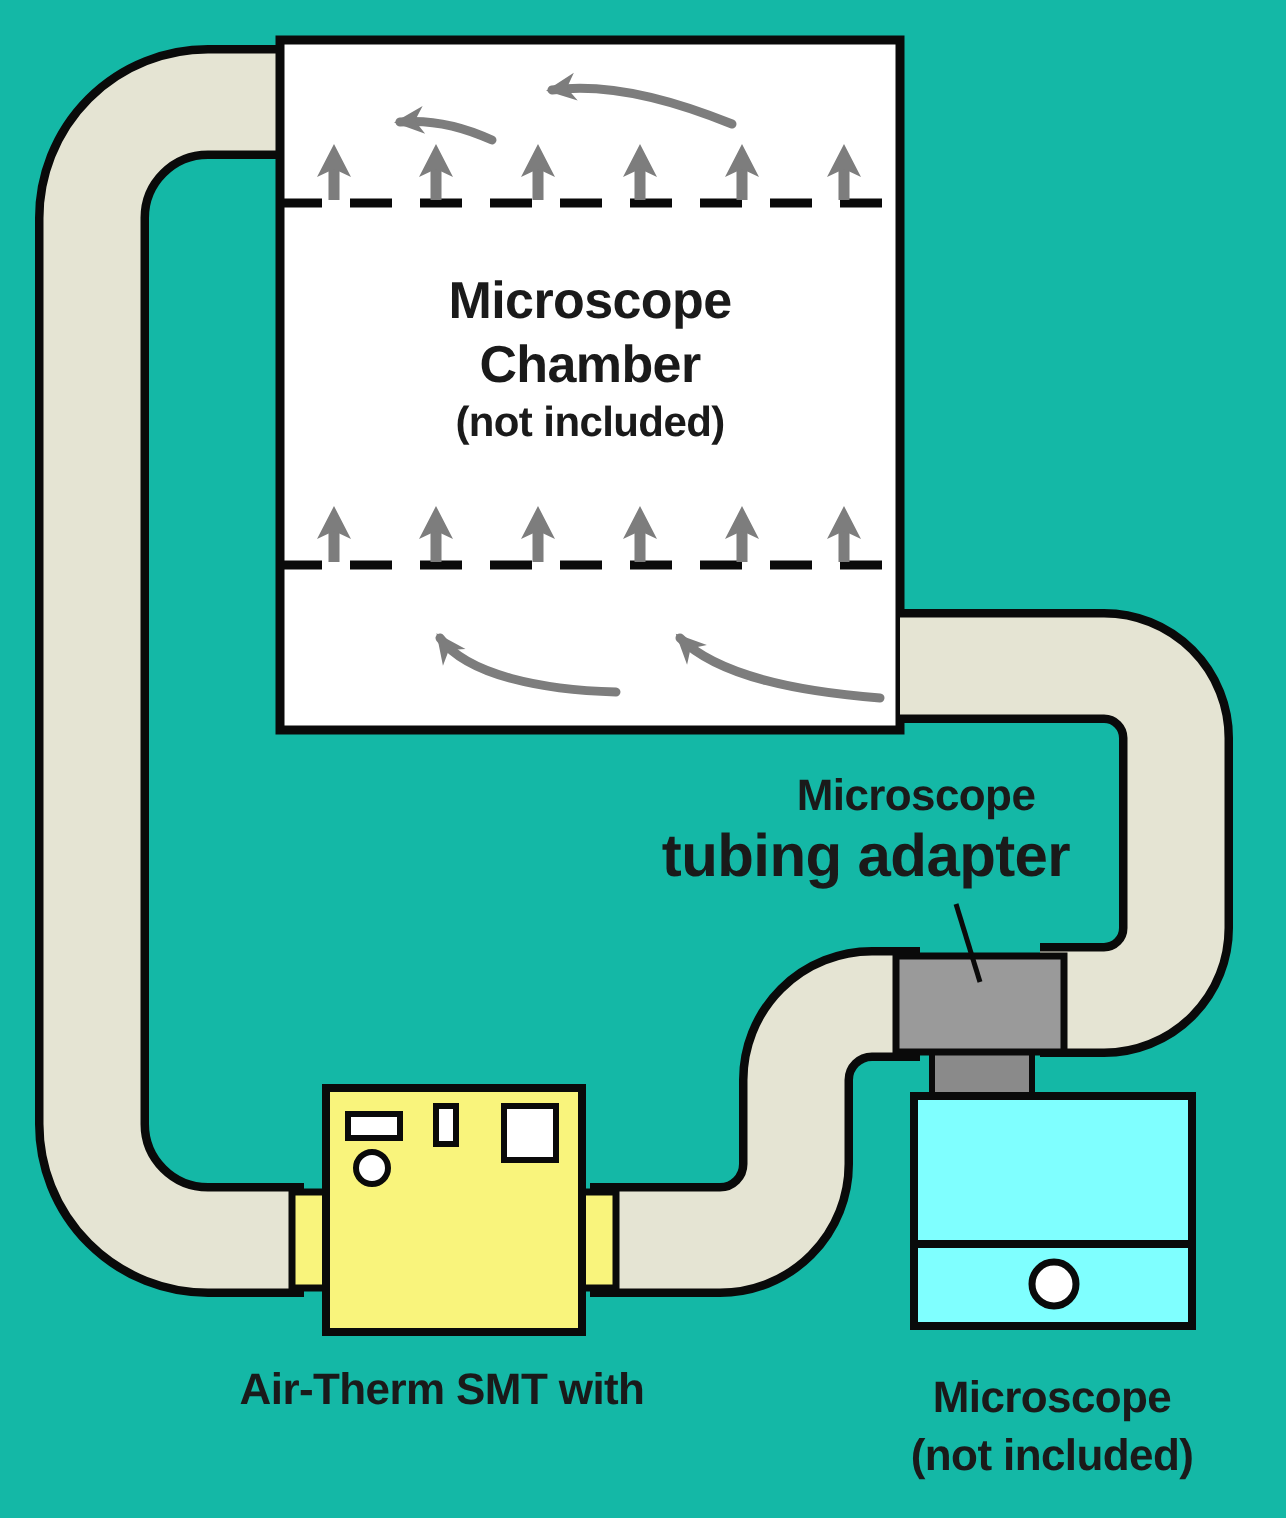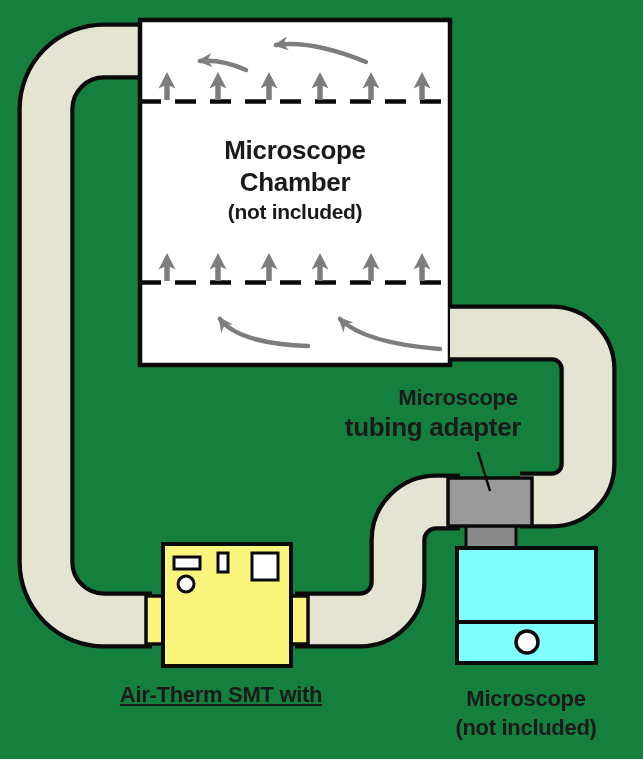--- a/index.html
+++ b/index.html
@@ -1,16 +1,16 @@
 <!DOCTYPE html>
 <html style="--outline: #0a0a0a; --tube_fill: #e5e4d3; --airtherm_yellow: #f9f47c; --humidifier_cyan: #7fffff; --adapter_gray: #9a9a9a; --adapter_neck_gray: #8a8a8a; --arrow_gray: #7d7d7d;"><head>
 <meta charset="utf-8">
 <style>
   html,body{margin:0;padding:0;background:#ffffff;}
-  #stage{position:relative;width:643px;height:759px;background:#15803d;overflow:hidden;
+  #stage{position:relative;width:643px;height:759px;background:#14b8a6;overflow:hidden;
          font-family:"Liberation Sans",sans-serif;}
   svg{position:absolute;left:0;top:0;}
 
   
   .tube-under{fill:none;stroke:var(--outline,#0a0a0a);stroke-width:57;}
   .tube-over {fill:none;stroke:var(--tube_fill,#e5e4d3);stroke-width:48.5;}
 
   .chamber-rect{fill:#ffffff;stroke:var(--outline,#0a0a0a);stroke-width:4.5;}
   .vent-line{stroke:var(--outline,#0a0a0a);stroke-width:4.5;stroke-dasharray:21 14;}
   .arrow-part{fill:var(--arrow_gray,#7d7d7d);}
@@ -27,22 +27,22 @@
   .airtherm-tab{fill:var(--airtherm_yellow,#f9f47c);stroke:var(--outline,#0a0a0a);stroke-width:3.5;}
   .control{fill:#ffffff;stroke:var(--outline,#0a0a0a);stroke-width:3;}
 
   .pointer-line{stroke:var(--outline,#0a0a0a);stroke-width:2.5;}
 
   .label{position:absolute;font-weight:700;color:#1a1a1a;text-align:center;
          letter-spacing:-0.3px;white-space:nowrap;}
   .chamber-label{left:138px;top:134px;width:314px;font-size:26px;line-height:32px;}
   .chamber-label .note{font-size:21px;line-height:28px;}
   .adapter-label-1{left:458px;top:385px;transform:translateX(-50%);font-size:22px;}
-  .adapter-label-2{left:433px;top:412px;transform:translateX(-50%);font-size:26px;}
-  .airtherm-label{left:221px;top:681px;transform:translateX(-50%);font-size:22px;line-height:28px;text-decoration:underline;}
+  .adapter-label-2{left:433px;top:412px;transform:translateX(-50%);font-size:30px;}
+  .airtherm-label{left:221px;top:681px;transform:translateX(-50%);font-size:22px;line-height:28px;}
   .humidifier-label{left:526px;top:684px;transform:translateX(-50%);font-size:22px;line-height:29px;}
 </style>
 </head>
 <body>
 
 <div id="stage">
 
   <svg width="643" height="759" viewBox="0 0 643 759">
     <defs>
       <g id="uparrow">

